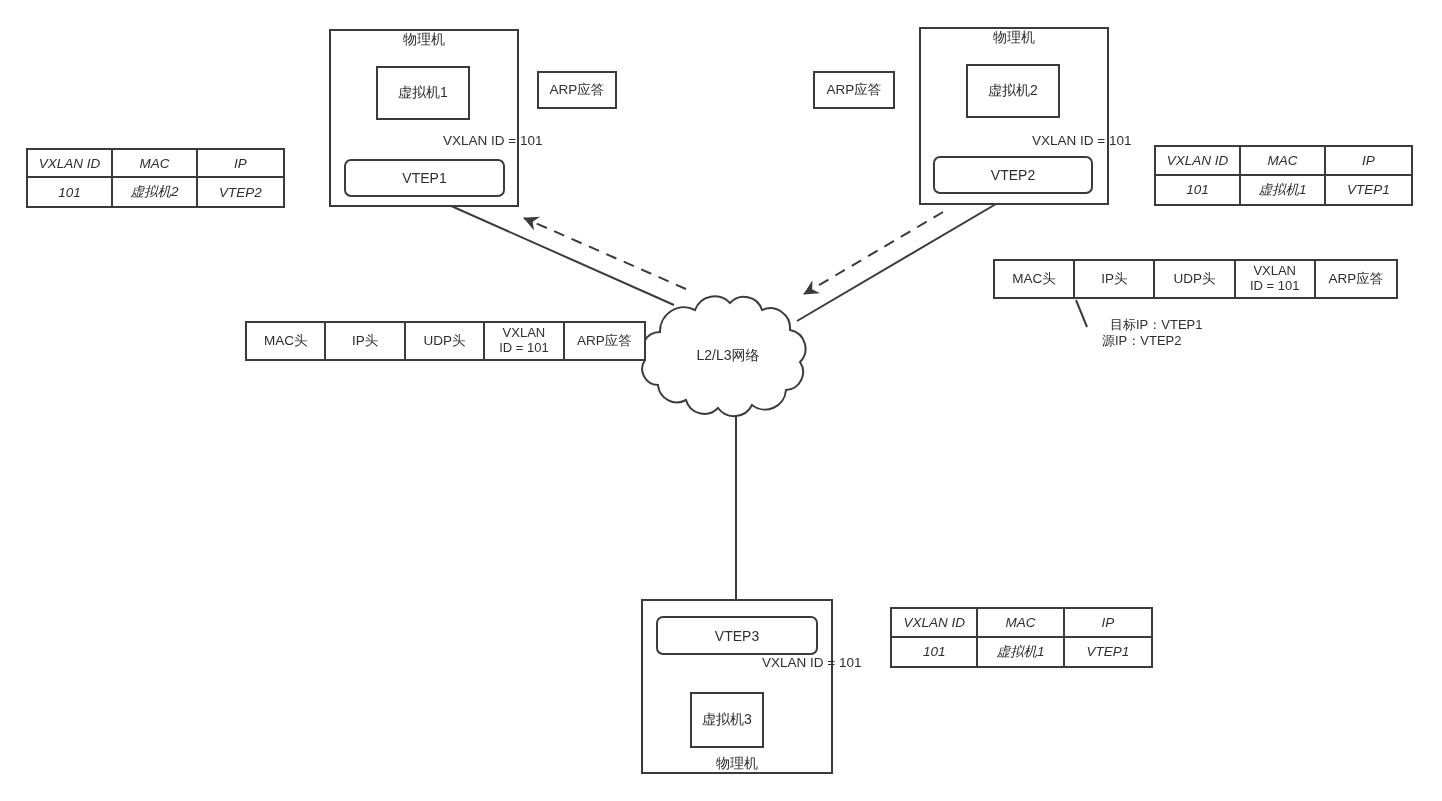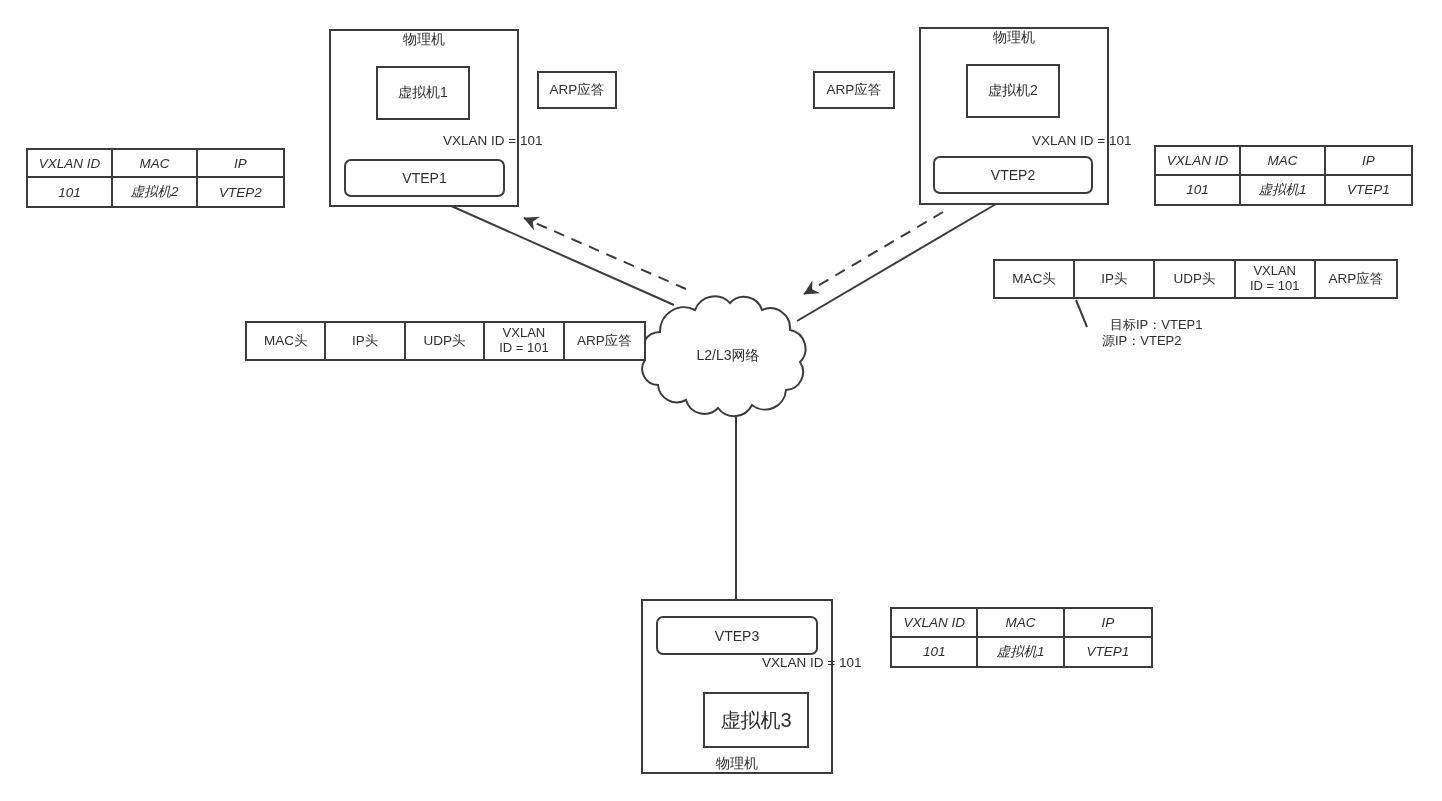--- a/index.html
+++ b/index.html
@@ -97,21 +97,21 @@
   <div class="abs lbl" style="left:443px;top:133px;font-size:13.5px;">VXLAN ID = 101</div>
 
   <div class="abs box node" style="left:919px;top:27px;width:190px;height:178px;"></div>
   <div class="abs host-title" style="left:919px;top:29px;width:190px;">物理机</div>
   <div class="abs box node center" style="left:966px;top:64px;width:94px;height:54px;font-size:14px;">虚拟机2</div>
   <div class="abs box node center rounded" style="left:933px;top:156px;width:160px;height:38px;font-size:14px;">VTEP2</div>
   <div class="abs lbl" style="left:1032px;top:133px;font-size:13.5px;">VXLAN ID = 101</div>
 
   <div class="abs box node" style="left:641px;top:599px;width:192px;height:175px;"></div>
   <div class="abs box node center rounded" style="left:656px;top:616px;width:162px;height:39px;font-size:14px;">VTEP3</div>
-  <div class="abs box node center" style="left:690px;top:692px;width:106px;height:56px;font-size:20px;margin-left:13px;">虚拟机3</div>
+  <div class="abs box node center" style="left:690px;top:692px;width:74px;height:56px;font-size:14px;">虚拟机3</div>
   <div class="abs host-title" style="left:641px;top:755px;width:192px;">物理机</div>
   <div class="abs lbl" style="left:762px;top:655px;font-size:13.5px;">VXLAN ID = 101</div>
 
   <div class="abs box node center" style="left:537px;top:71px;width:80px;height:38px;font-size:13.5px;">ARP应答</div>
   <div class="abs box node center" style="left:813px;top:71px;width:82px;height:38px;font-size:13.5px;">ARP应答</div>
 
   <div class="abs map-table" style="left:26px;top:148px;width:259px;height:60px;">
     <div class="cell">VXLAN ID</div>
     <div class="cell">MAC</div>
     <div class="cell">IP</div>

